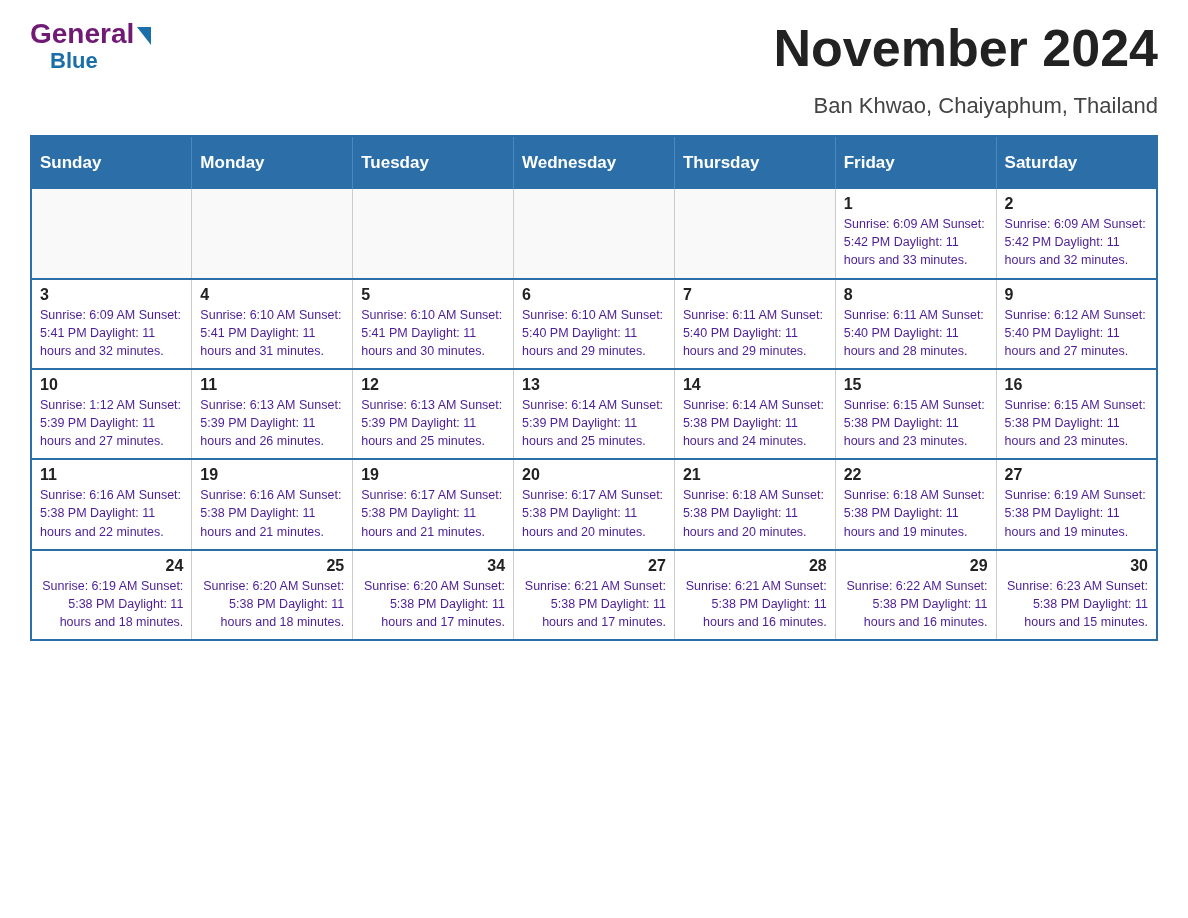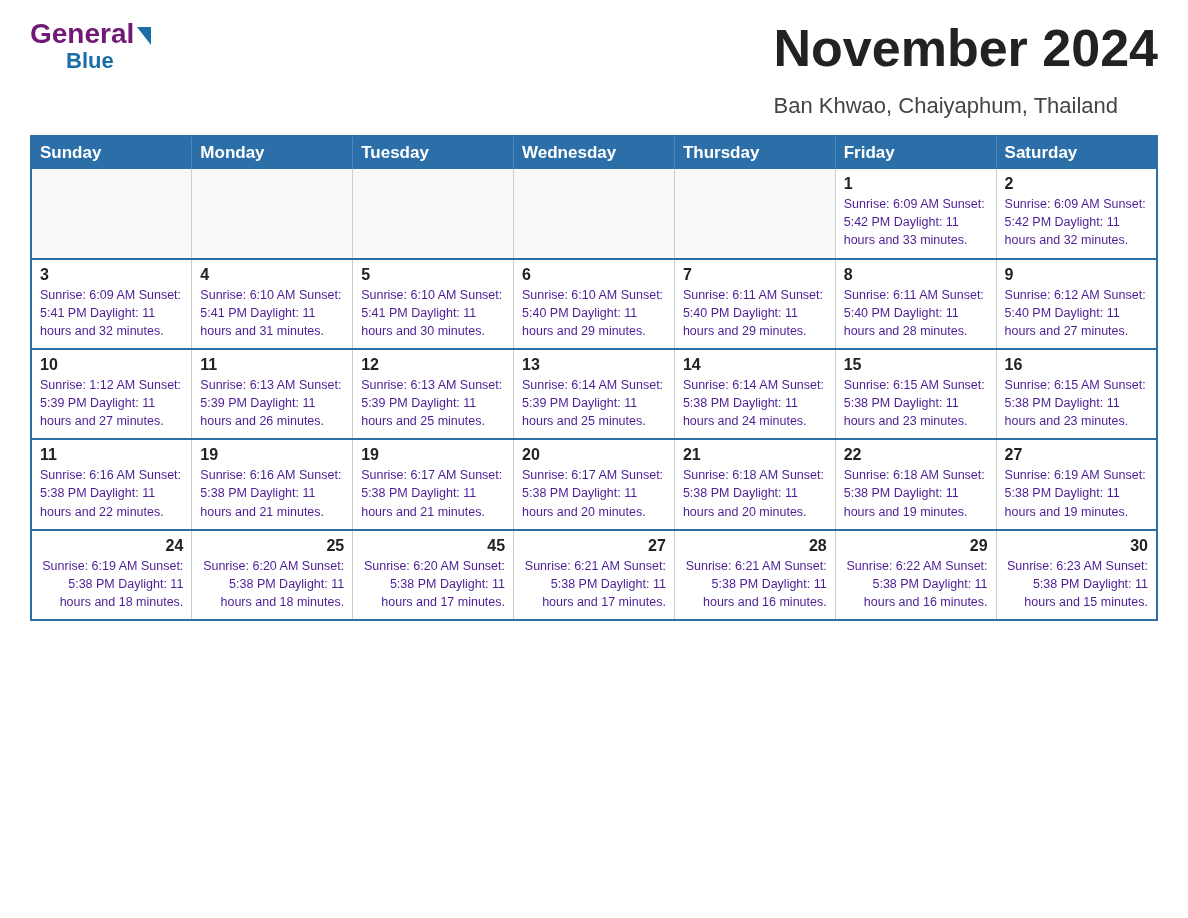--- a/index.html
+++ b/index.html
@@ -24,23 +24,24 @@
     .logo-general {
       font-size: 28px;
       font-weight: bold;
       color: #701a75;
       line-height: 1;
     }
     .logo-blue {
       font-size: 22px;
       font-weight: bold;
       color: #1a6fa8;
-      margin-left: 36px;
+      margin-left: 20px;
     }
     .title-area {
+      text-align: right;
     }
     .month-title {
       font-size: 52px;
       font-weight: bold;
       color: #222;
       line-height: 1.1;
     }
     .location-title {
       font-size: 22px;
       color: #444;
@@ -49,21 +50,21 @@
     .calendar {
       width: 100%;
       border-collapse: collapse;
       border: 2px solid #2c6fa8;
     }
     .calendar th {
       background-color: #2c6fa8;
       color: #fff;
       font-size: 17px;
       font-weight: bold;
-      padding: 6px 8px;
+      padding: 16px 8px;
       text-align: left;
       border-right: 1px solid #4a88c0;
     }
     .calendar th:last-child {
       border-right: none;
     }
     .calendar td {
       width: 14.28%;
       vertical-align: top;
       padding: 6px 8px 8px 8px;
@@ -310,21 +311,21 @@
 and 18 minutes.</div>
         </td>
         <td>
           <span class="day-number">25</span>
           <div class="day-info">Sunrise: 6:20 AM
 Sunset: 5:38 PM
 Daylight: 11 hours
 and 18 minutes.</div>
         </td>
         <td>
-          <span class="day-number">45</span>
+          <span class="day-number">34</span>
           <div class="day-info">Sunrise: 6:20 AM
 Sunset: 5:38 PM
 Daylight: 11 hours
 and 17 minutes.</div>
         </td>
         <td>
           <span class="day-number">27</span>
           <div class="day-info">Sunrise: 6:21 AM
 Sunset: 5:38 PM
 Daylight: 11 hours

